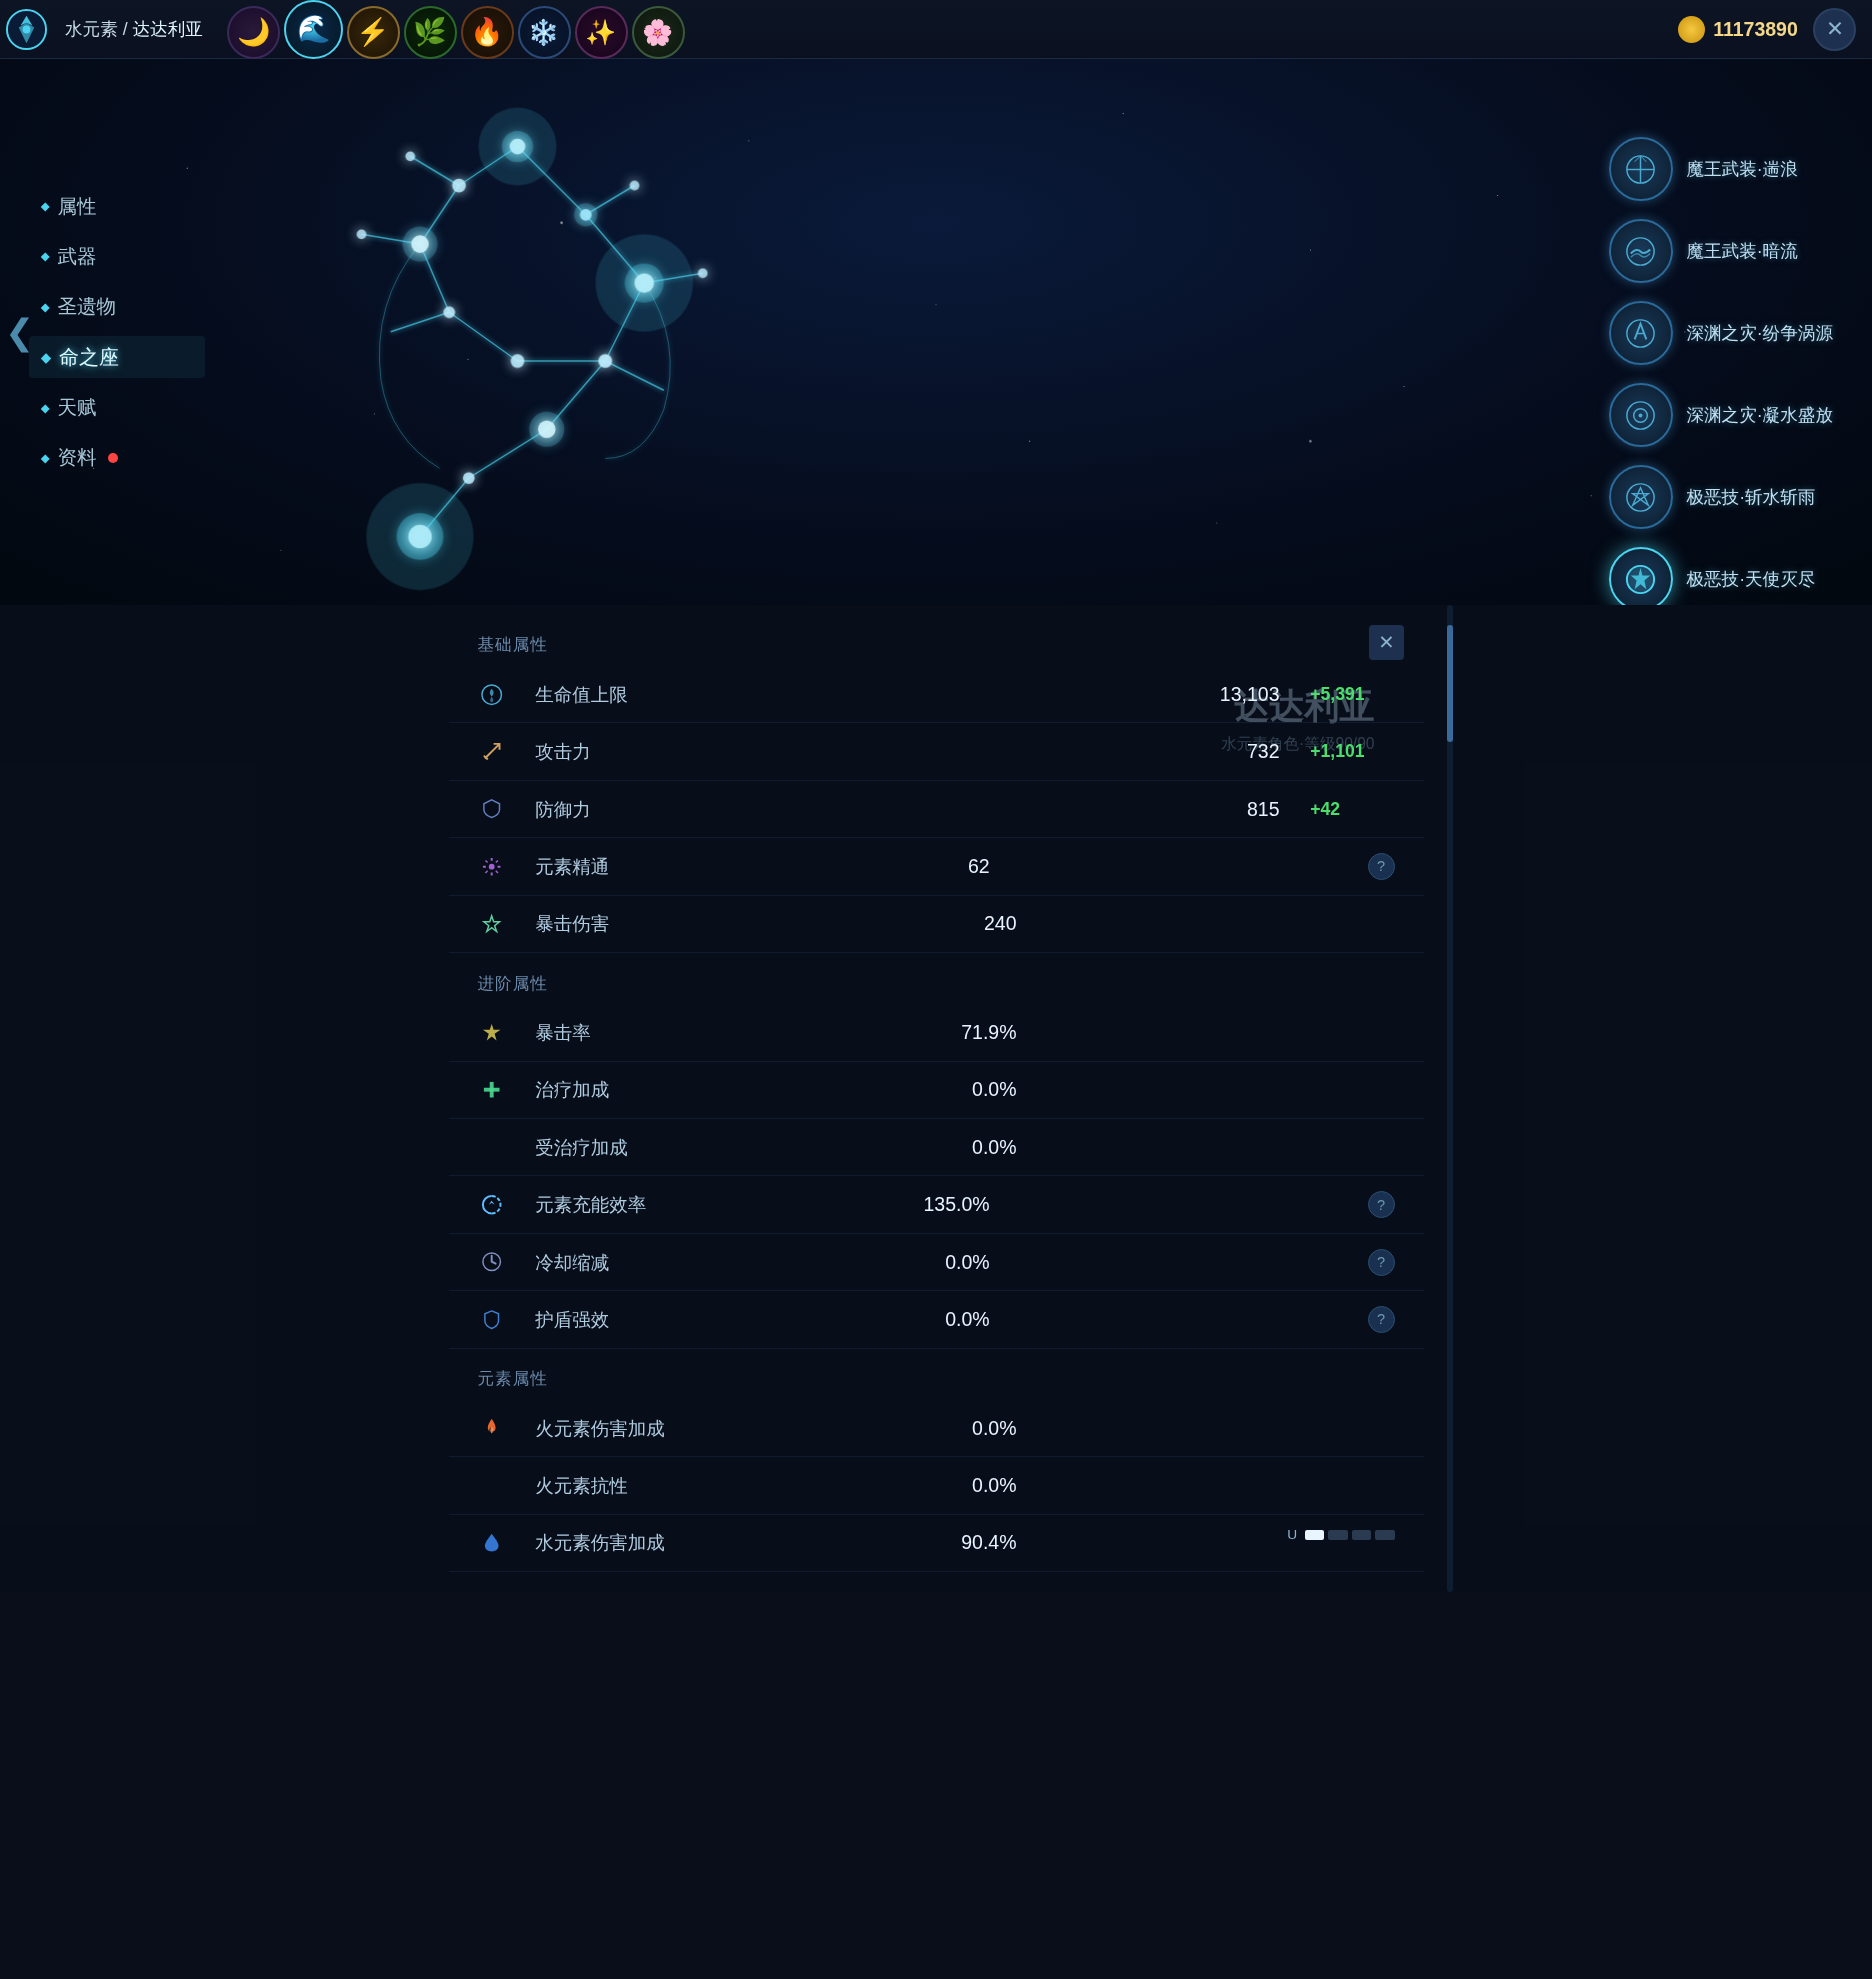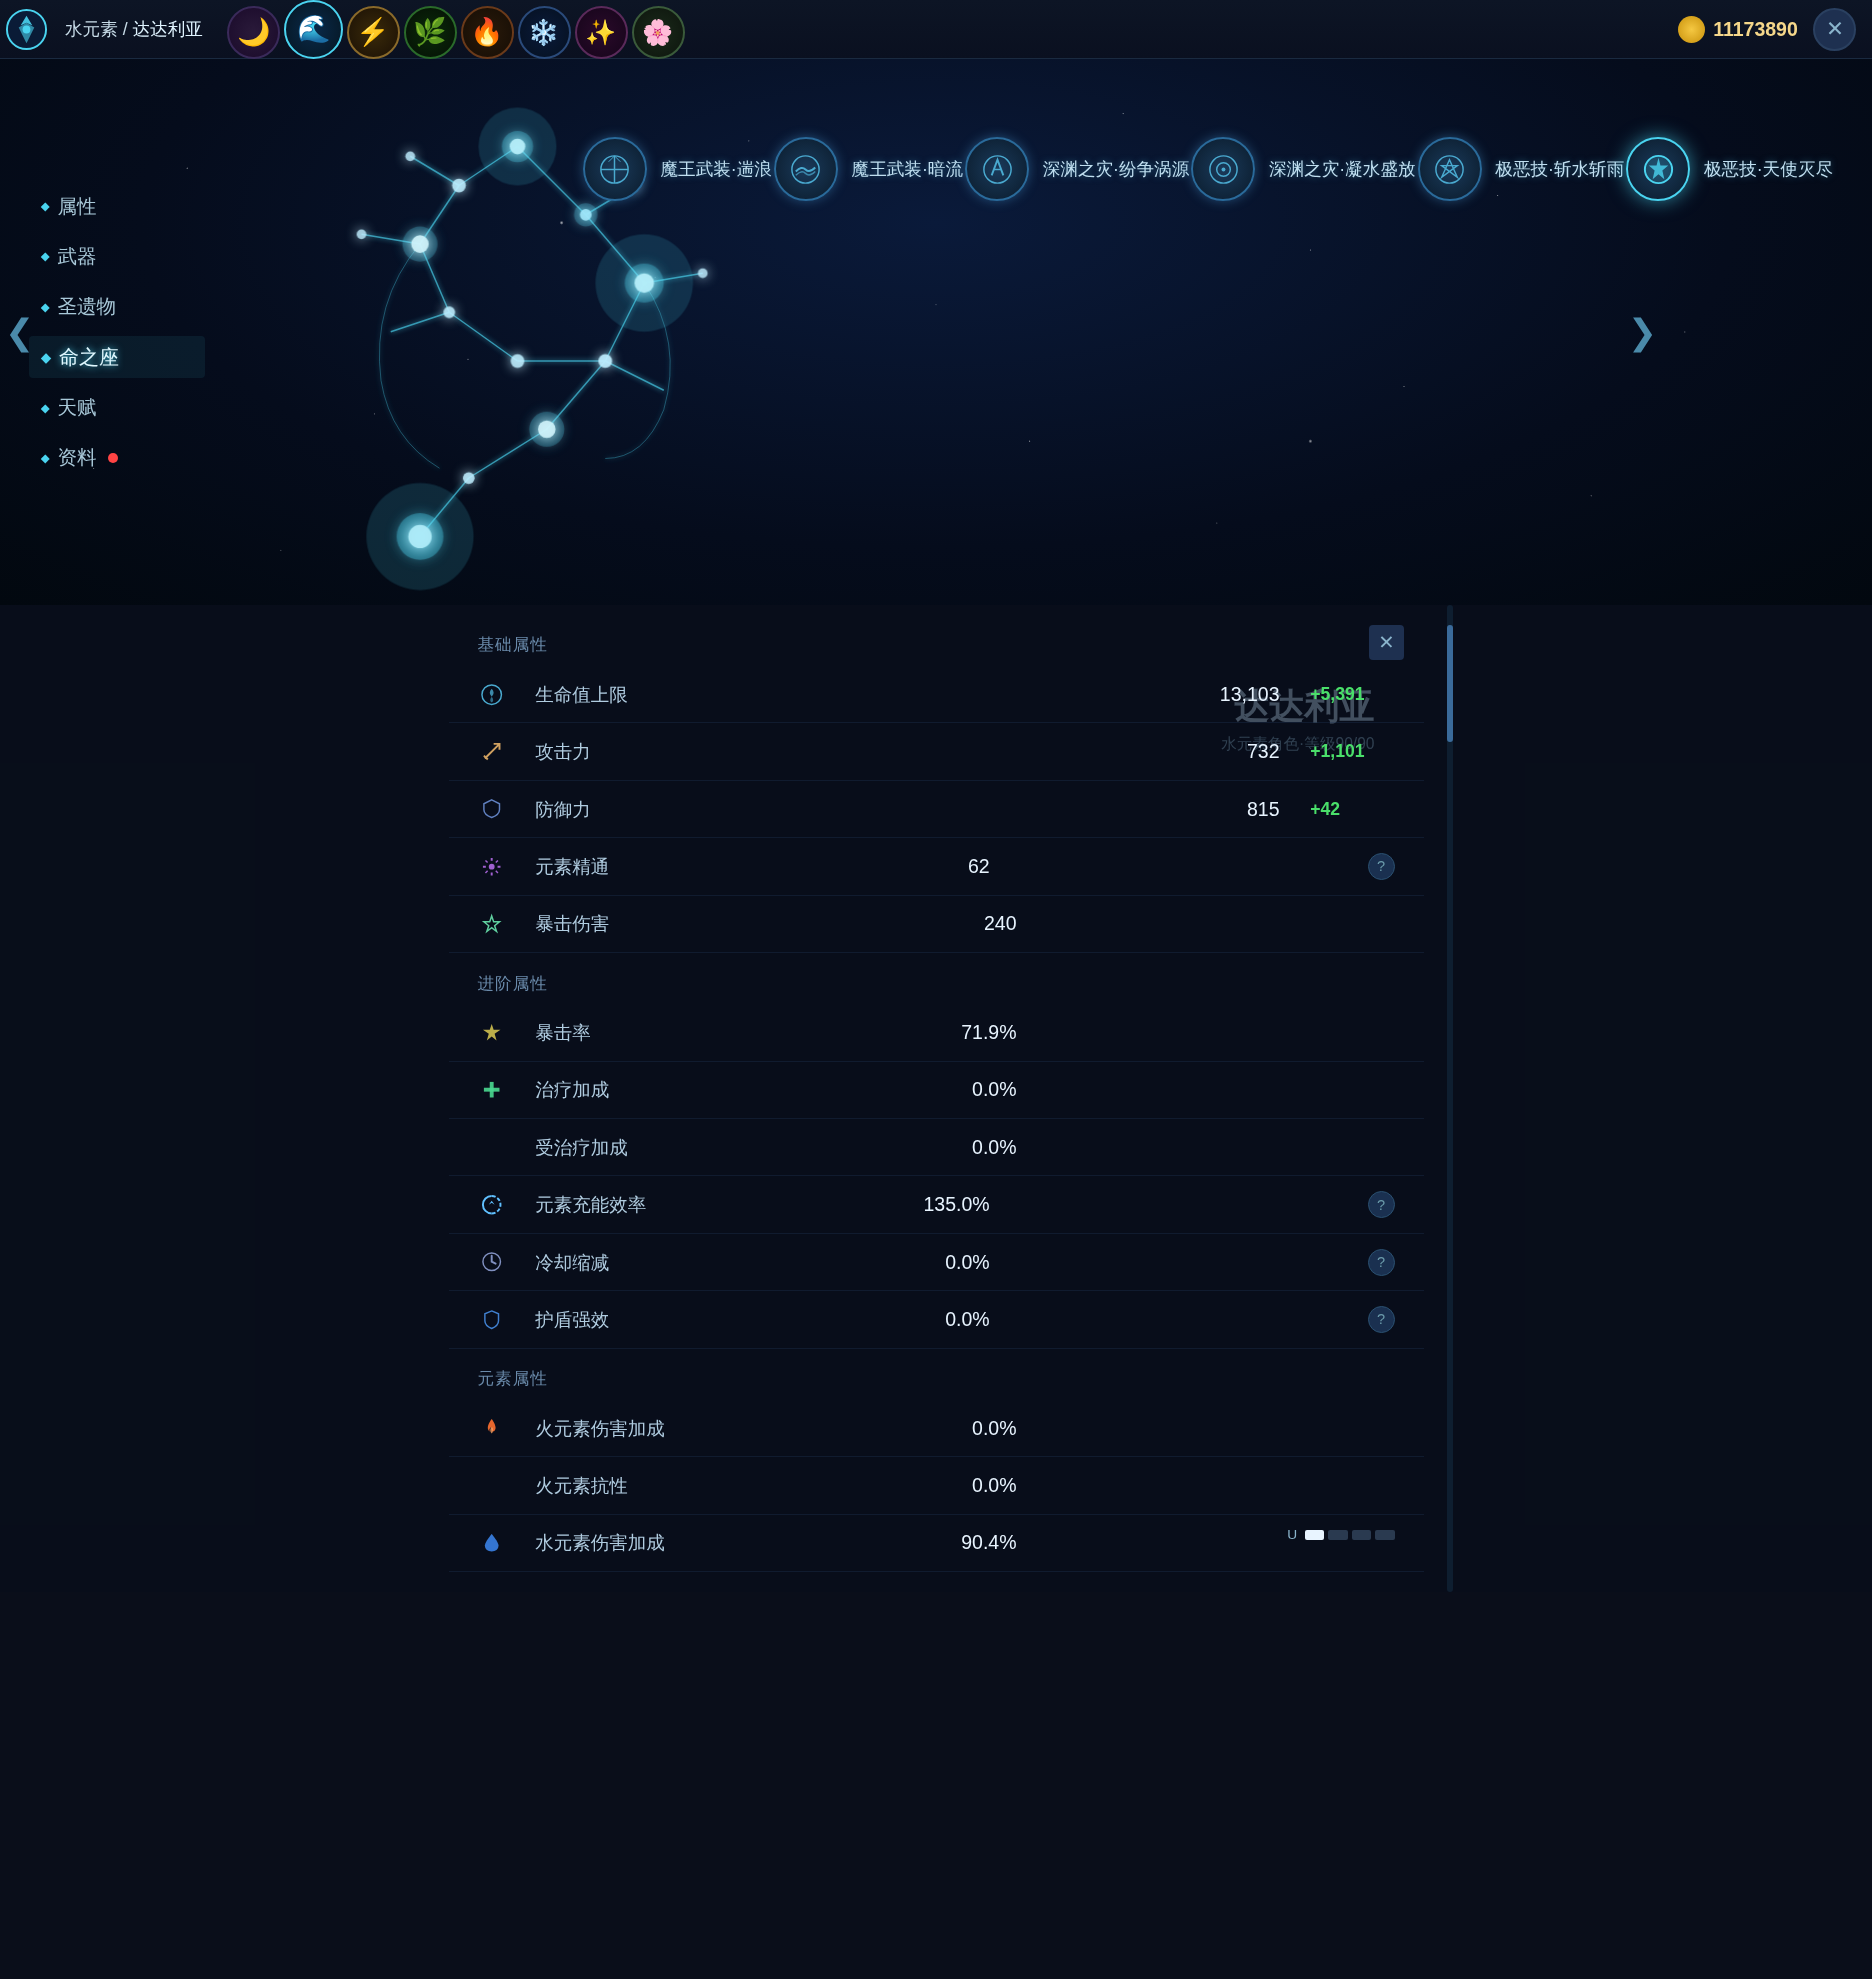--- a/index.html
+++ b/index.html
@@ -199,22 +199,22 @@
       font-size: 35px;
       cursor: pointer;
     }
 
     
     .constellation-list {
       position: absolute;
       right: 0;
       top: 78px;
       display: flex;
-      flex-direction: row;
-      gap: 2px;
+      flex-direction: column;
+      gap: 18px;
       padding-right: 39px;
     }
     .const-item {
       display: flex;
       align-items: center;
       gap: 13.7px;
       cursor: pointer;
     }
     .const-icon {
       width: 64px;

